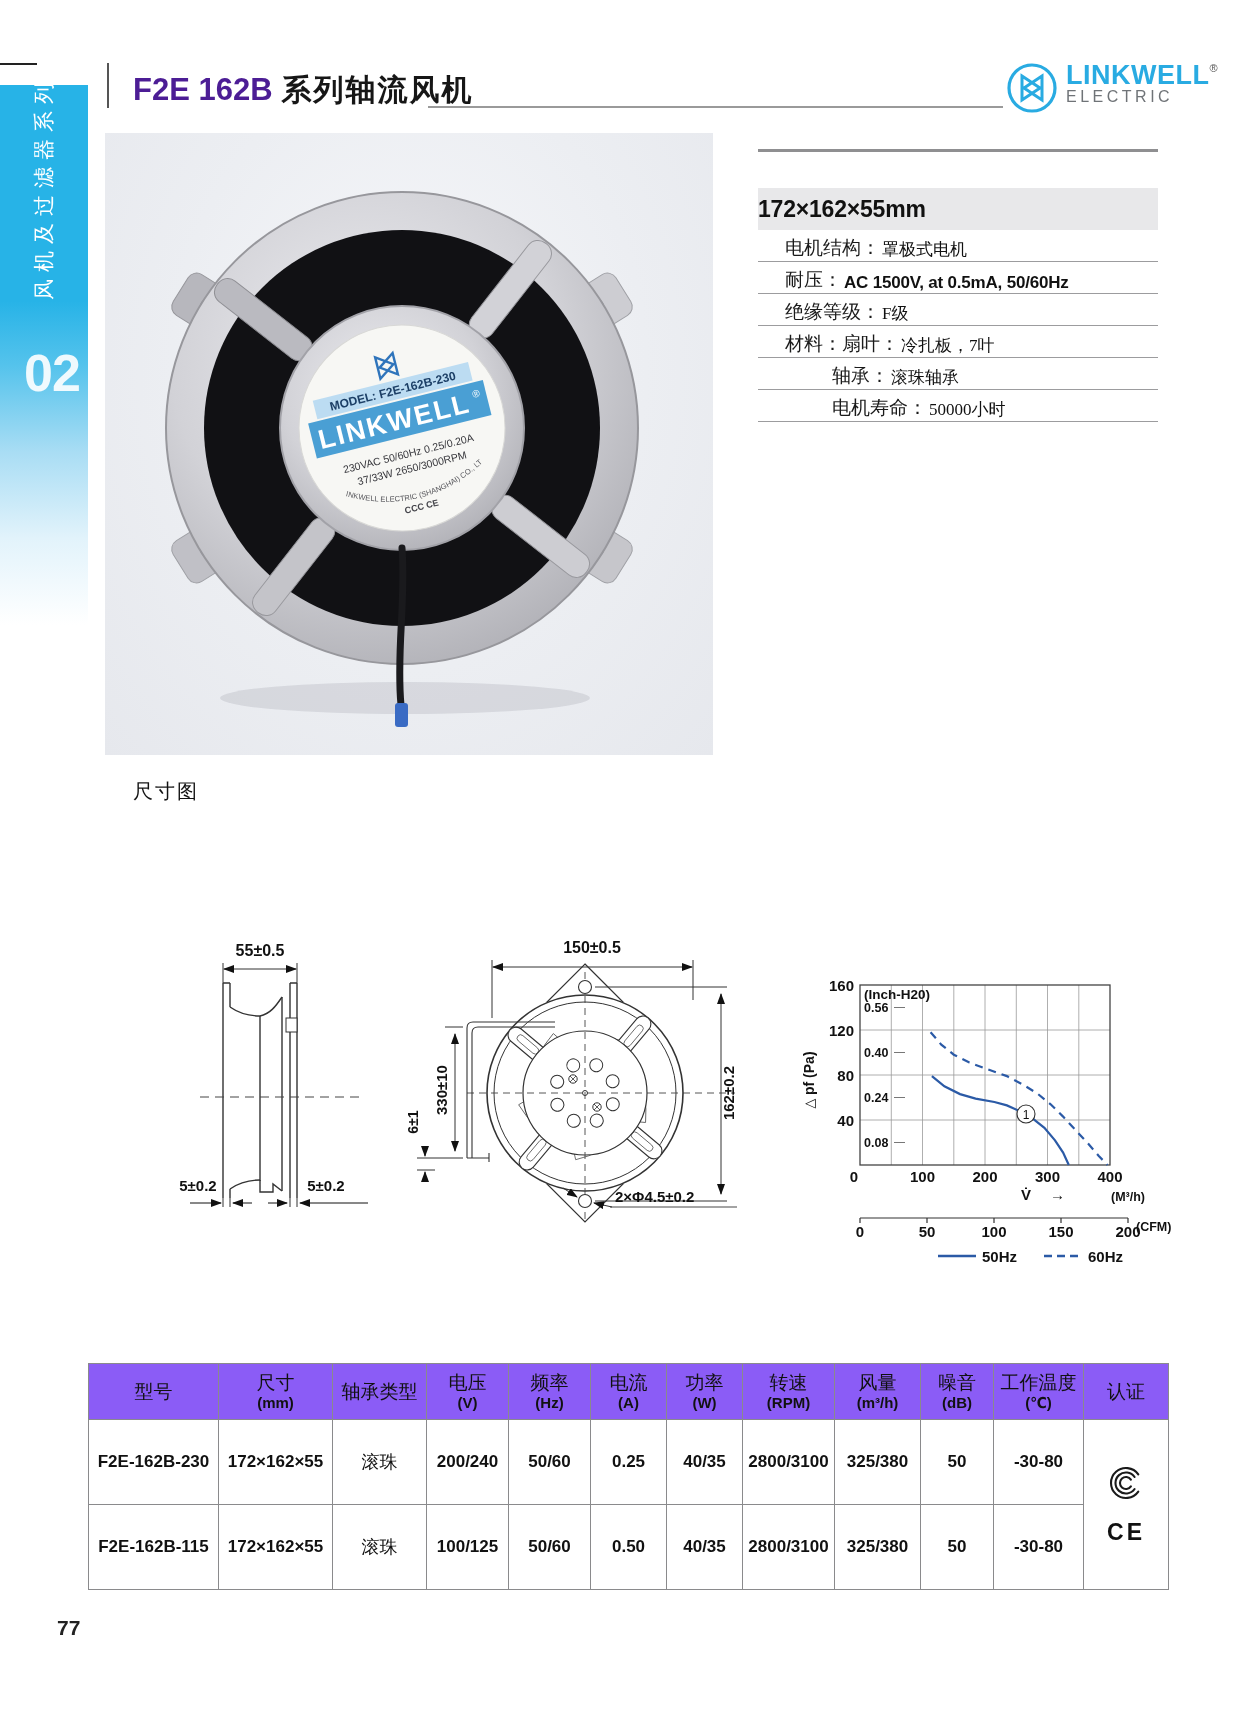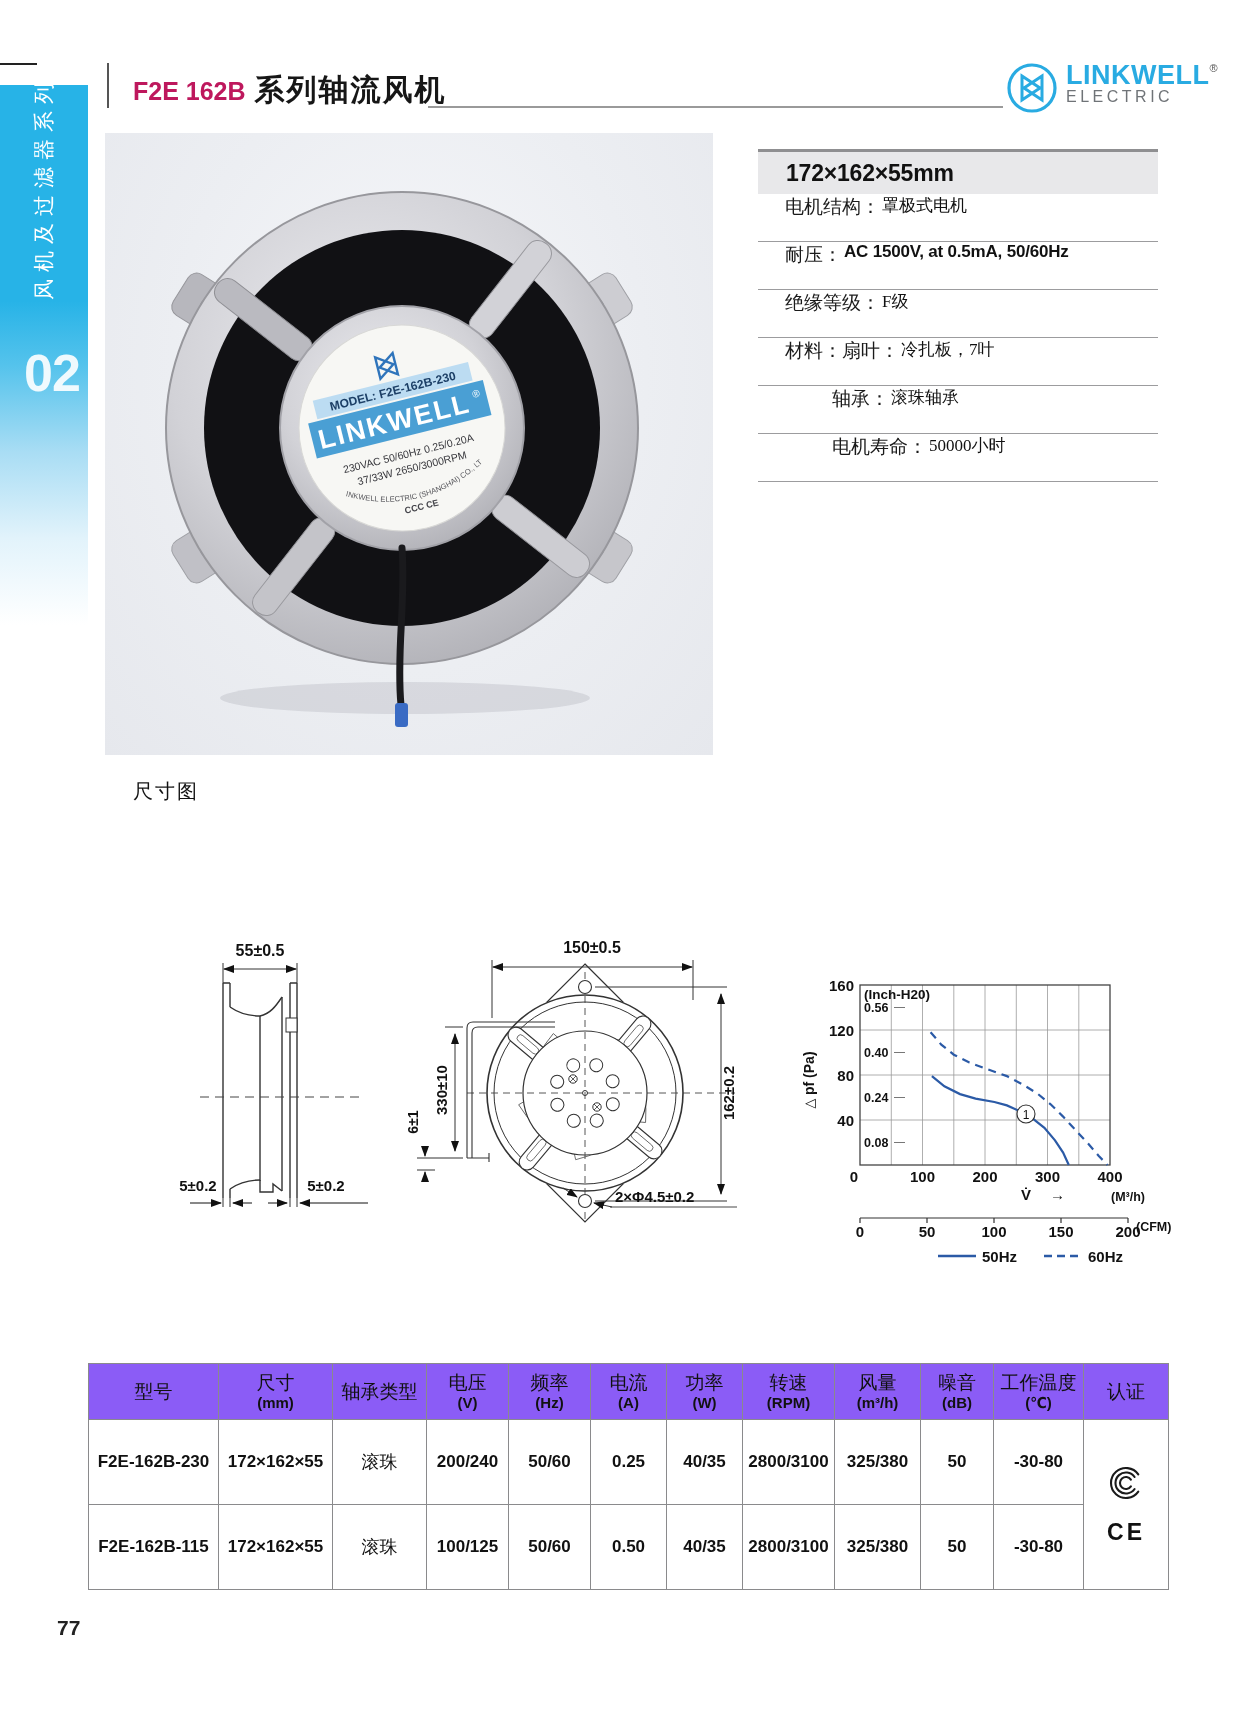--- a/index.html
+++ b/index.html
@@ -15,39 +15,39 @@
   
   .side-block { position:absolute; left:0; top:85px; width:88px; height:540px;
     background:linear-gradient(180deg,#27b3e7 0%,#27b3e7 40%,#55c3ec 52%,#a9ddf4 68%,#e2f3fb 84%,#ffffff 100%); }
   .side-text { position:absolute; top:103px; left:44px; transform:translate(-50%,-50%) rotate(-90deg);
     white-space:nowrap; color:#fff; font-size:21px; letter-spacing:7px; font-family:"Liberation Sans",sans-serif; }
   .side-num { position:absolute; top:218px; left:24px; font-size:52px; font-weight:700; color:rgba(255,255,255,0.9);
     font-stretch:condensed; letter-spacing:-1px;margin-top:40px; }
 
   
   .page-title { position:absolute; left:133px; top:70px; white-space:nowrap; }
-  .page-title .model { color:#be185d; font-size:25px; font-weight:700; font-stretch:condensed; letter-spacing:0; }
+  .page-title .model { color:#4c1d95; font-size:31px; font-weight:700; font-stretch:condensed; letter-spacing:0; }
   .page-title .suffix { color:#161616; font-size:30px; font-weight:700; letter-spacing:2px; font-family:"Liberation Sans",sans-serif;margin-top:28px; }
   .title-rule { position:absolute; left:428px; top:106px; width:575px; height:2px; background:#9a9a9a; }
   .brand { position:absolute; left:1006px; top:62px; display:flex; align-items:flex-start; }
   .brand-txt { margin-left:8px; text-align:left; }
   .brand-txt .nm { color:#29abe2; font-size:27px; font-weight:700; letter-spacing:0.5px; line-height:26px; }
   .brand-txt .reg { color:#555; font-size:11px; vertical-align:top; }
   .brand-txt .sub { color:#6f7377; font-size:16px; letter-spacing:3.5px; line-height:18px; }
 
   
   .photo { position:absolute; left:105px; top:133px; width:608px; height:622px;
     background:radial-gradient(ellipse at 50% 38%, #f6f7fa 0%, #eceef2 55%, #e6e8ed 100%); }
 
   
   .specs { position:absolute; left:758px; top:149px; width:400px; }
   .spec-topbar { height:3px; background:#8f8f91; }
-  .spec-size { height:42px; background:#e8e8ea; display:flex; align-items:center; padding-left:28px;
-    font-size:23px; color:#111; }
-  .spec-row { height:48px; border-bottom:1px solid #9c9c9e; display:flex; align-items:flex-start; padding-left:27px; }
+  .spec-size { height:42px; background:#e8e8ea; display:flex; align-items:center; 
+    font-size:23px; color:#111;margin-top:36px; }
+  .spec-row { height:32px; border-bottom:1px solid #9c9c9e; display:flex; align-items:flex-end; padding-left:27px; }
   .spec-row.indent { padding-left:74px; }
   .spec-label { font-family:"Liberation Serif","DejaVu Serif",serif; font-size:19px; color:#1a1a1a; }
   .spec-value { font-size:17px; color:#111; margin-left:2px; }
 
   .dim-title { position:absolute; left:133px; top:778px; font-size:20px; color:#111;
     font-family:"Liberation Serif","DejaVu Serif",serif; letter-spacing:2px; }
 
   svg text { font-family:"Liberation Sans","DejaVu Sans",sans-serif; }
   .dwg { position:absolute; }
   .dimtxt { font-weight:700; font-stretch:condensed; fill:#111; }

